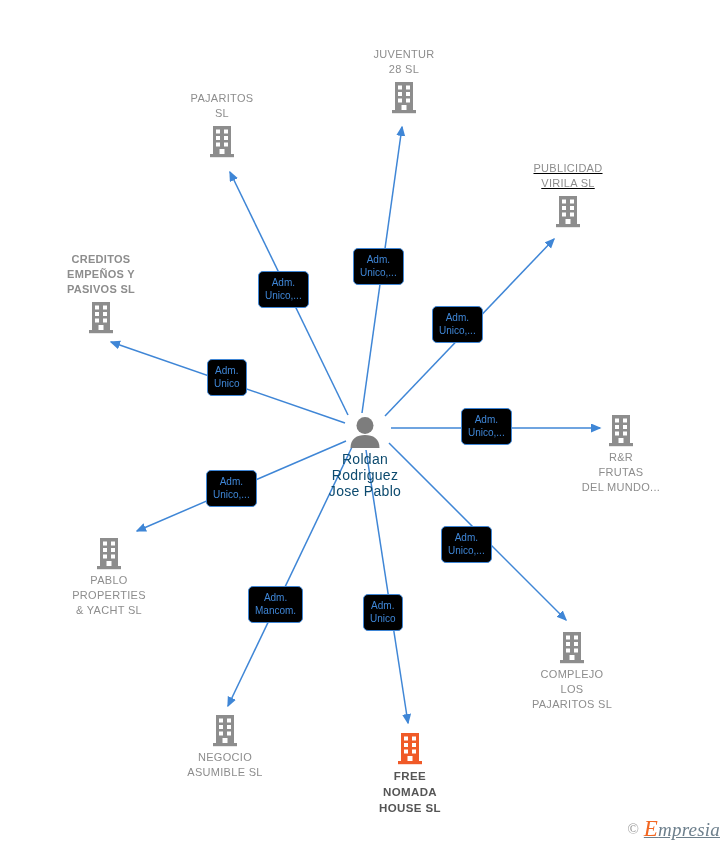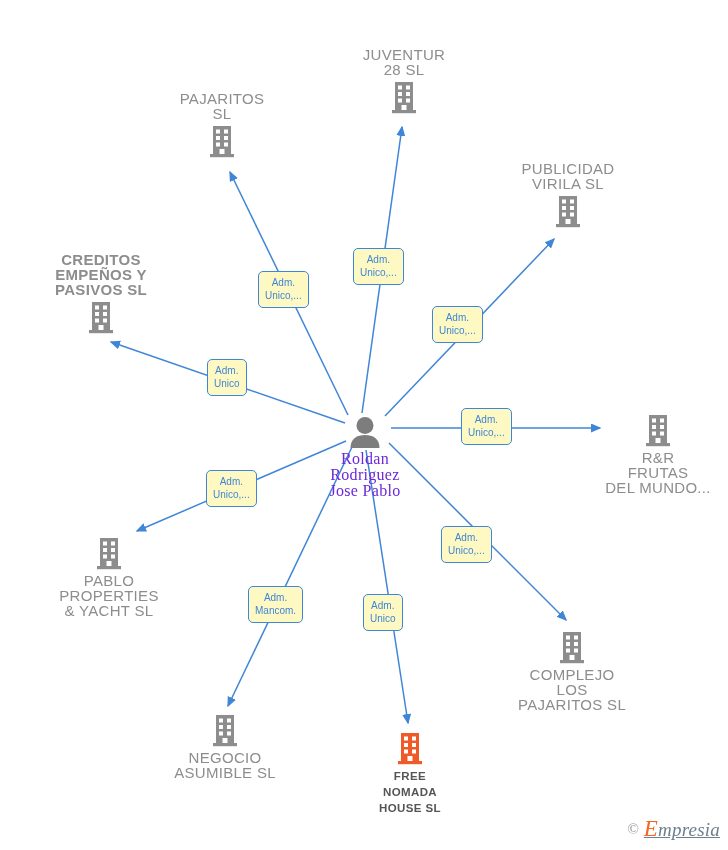--- a/index.html
+++ b/index.html
@@ -30,52 +30,51 @@
   }
   .node {
     position: absolute;
     display: flex;
     flex-direction: column;
     align-items: center;
     width: 130px;
     text-align: center;
   }
   .node-label {
-    font-size: 15px;
+    font-size: 11px;
     line-height: 15px;
     color: #8d8d8d;
     letter-spacing: 0.3px;
     white-space: pre-line;
     font-family: "Liberation Sans", sans-serif;
   }
   .node-label.center-label {
-    color: #6d28d9;
-    font-size: 16px;
+    color: #0c4a6e;
+    font-size: 14px;
     line-height: 16px;
-    font-family: Liberation Serif, serif;
   }
   .node-label.highlight-label {
     color: #555555;
     font-weight: bold;
     font-size: 11.5px;
     line-height: 16px;
     letter-spacing: 0.4px;
   }
   .node-icon {
     line-height: 0;
   }
   .node.label-top .node-label { margin-bottom: 3px; }
   .node.label-bottom .node-label { margin-top: 3px; }
 
   .edge-label {
     position: absolute;
     box-sizing: border-box;
     border: 1.3px solid #3f86d6;
     border-radius: 5px;
-    background: #fef9c3;
+    background: #000000;
     color: #3f86d6;
     font-size: 10px;
     line-height: 13px;
     text-align: center;
     padding: 4px 6px 5px 6px;
     white-space: pre-line;
     font-family: "Liberation Sans", sans-serif;
   }
   .watermark {
     position: absolute;
@@ -177,21 +176,21 @@
         <rect x="16" y="5.5" width="4" height="4" fill="#ffffff"></rect>
         <rect x="8" y="12" width="4" height="4" fill="#ffffff"></rect>
         <rect x="16" y="12" width="4" height="4" fill="#ffffff"></rect>
         <rect x="8" y="18.5" width="4" height="4" fill="#ffffff"></rect>
         <rect x="16" y="18.5" width="4" height="4" fill="#ffffff"></rect>
         <rect x="11.5" y="25" width="5" height="5" fill="#ffffff"></rect>
       </svg>
     </span>
   </div>
 
-  <div class="node label-top" style="left:503px; top:161px;">
+  <div class="node label-top" style="left:503px; top:161px;text-decoration:underline;">
     <span class="node-label">PUBLICIDAD
 VIRILA  SL</span>
     <span class="node-icon">
       <svg width="28" height="34" viewBox="0 0 28 34">
         <rect x="5" y="2" width="18" height="28" fill="#8d8d8d"></rect>
         <rect x="2" y="30" width="24" height="3.2" fill="#8d8d8d"></rect>
         <rect x="8" y="5.5" width="4" height="4" fill="#ffffff"></rect>
         <rect x="16" y="5.5" width="4" height="4" fill="#ffffff"></rect>
         <rect x="8" y="12" width="4" height="4" fill="#ffffff"></rect>
         <rect x="16" y="12" width="4" height="4" fill="#ffffff"></rect>
@@ -214,21 +213,21 @@
         <rect x="16" y="5.5" width="4" height="4" fill="#ffffff"></rect>
         <rect x="8" y="12" width="4" height="4" fill="#ffffff"></rect>
         <rect x="16" y="12" width="4" height="4" fill="#ffffff"></rect>
         <rect x="8" y="18.5" width="4" height="4" fill="#ffffff"></rect>
         <rect x="16" y="18.5" width="4" height="4" fill="#ffffff"></rect>
         <rect x="11.5" y="25" width="5" height="5" fill="#ffffff"></rect>
       </svg>
     </span>
   </div>
 
-  <div class="node label-bottom" style="left:593px; top:413px;">
+  <div class="node label-bottom" style="left:556px; top:413px;">
     <span class="node-icon">
       <svg width="28" height="34" viewBox="0 0 28 34">
         <rect x="5" y="2" width="18" height="28" fill="#8d8d8d"></rect>
         <rect x="2" y="30" width="24" height="3.2" fill="#8d8d8d"></rect>
         <rect x="8" y="5.5" width="4" height="4" fill="#ffffff"></rect>
         <rect x="16" y="5.5" width="4" height="4" fill="#ffffff"></rect>
         <rect x="8" y="12" width="4" height="4" fill="#ffffff"></rect>
         <rect x="16" y="12" width="4" height="4" fill="#ffffff"></rect>
         <rect x="8" y="18.5" width="4" height="4" fill="#ffffff"></rect>
         <rect x="16" y="18.5" width="4" height="4" fill="#ffffff"></rect>

